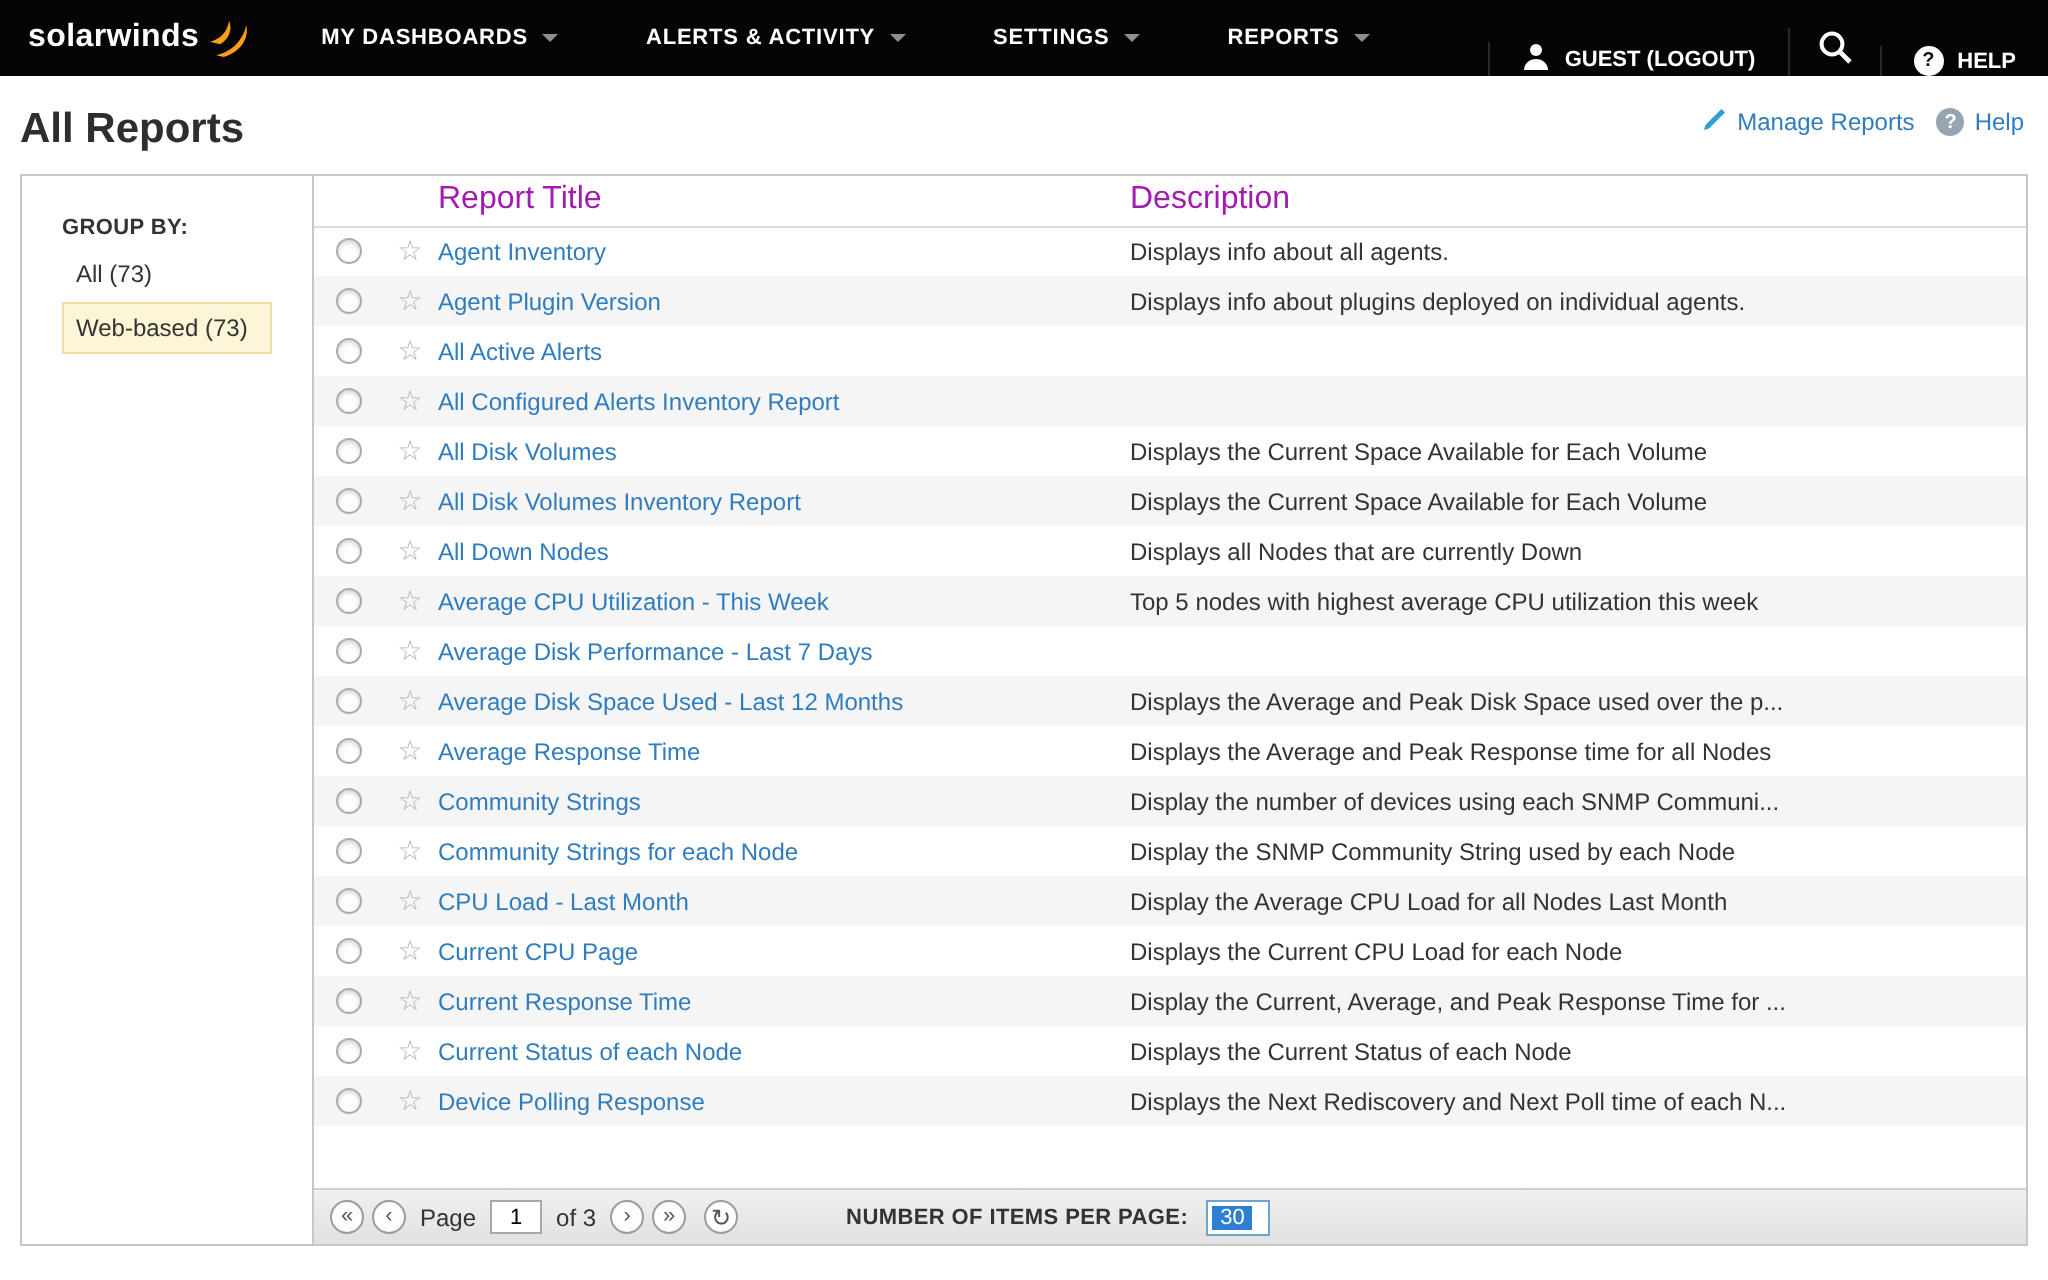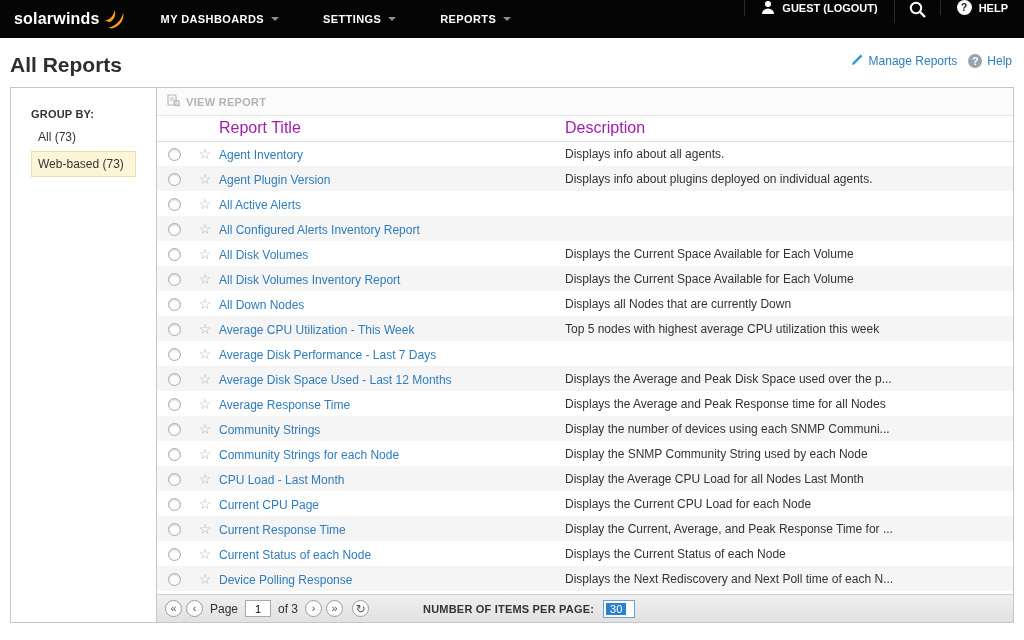--- a/index.html
+++ b/index.html
@@ -10,21 +10,21 @@
   .topnav { height:38px; background:#050505; display:flex; align-items:stretch; color:#fff; }
   .brand { display:flex; align-items:center; padding:0 12px 0 14px; cursor:pointer; }
   .brand-text { font-size:16px; font-weight:bold; letter-spacing:.2px; }
   .flame { margin-left:3px; display:flex; align-items:center; }
   .nav-items { display:flex; align-items:stretch; }
   .nav-item { display:flex; align-items:center; gap:7px; padding:0 22px; font-size:11px;
     font-weight:bold; letter-spacing:.4px; cursor:pointer; }
   .caret { width:0; height:0; border-left:4px solid transparent; border-right:4px solid transparent;
     border-top:4px solid #8f8f8f; display:inline-block; }
   .caret.white { border-top-color:#fff; }
-  .nav-right { margin-left:auto; display:flex; align-items:flex-start; }
+  .nav-right { margin-left:auto; display:flex; align-items:flex-end; }
   .nav-user, .nav-help { display:flex; align-items:center; gap:7px; padding:0 16px;
     border-left:1px solid #2b2b2b; font-size:11px; font-weight:bold; cursor:pointer; }
   .nav-search { width:46px; display:flex; align-items:center; justify-content:center;
     border-left:1px solid #2b2b2b; cursor:pointer; }
   .help-badge { width:15px; height:15px; border-radius:50%; background:#fff; color:#111;
     font-size:10px; font-weight:bold; display:flex; align-items:center; justify-content:center; }
 
   
   .page-header { display:flex; align-items:flex-start; justify-content:space-between;
     padding:15px 12px 10px 10px; }
@@ -97,20 +97,24 @@
         <path d="M5.5 20.5 C14 18.5 20 12.5 22 4 C23.5 11.5 19 18.5 9.5 21.5 Z" fill="#f99d1c"></path>
       </svg>
     </span>
   </div>
   <nav class="nav-items">
     <div class="nav-item">
       <span>MY DASHBOARDS</span>
       <span class="caret"></span>
     </div>
     <div class="nav-item">
+      <span>ALERTS &amp; ACTIVITY</span>
+      <span class="caret"></span>
+    </div>
+    <div class="nav-item">
       <span>SETTINGS</span>
       <span class="caret"></span>
     </div>
     <div class="nav-item">
       <span>REPORTS</span>
       <span class="caret"></span>
     </div>
   </nav>
   <div class="nav-right">
     <div class="nav-user">
@@ -159,32 +163,20 @@
         <li class="side-item">
     <span>All (73)</span>
   </li>
         <li class="side-item selected">
     <span>Web-based (73)</span>
   </li>
       </ul>
   </aside>
 
   <main class="main-panel">
-    <div class="toolbar">
-      <span>
-        <svg width="13" height="13" viewBox="0 0 13 13">
-          <rect x="1" y="1" width="8" height="10" rx="1" fill="none" stroke="#b8b8b8" stroke-width="1.2"></rect>
-          <line x1="3" y1="4" x2="7" y2="4" stroke="#b8b8b8" stroke-width="1"></line>
-          <line x1="3" y1="6" x2="7" y2="6" stroke="#b8b8b8" stroke-width="1"></line>
-          <circle cx="9.5" cy="9" r="2.6" fill="none" stroke="#b8b8b8" stroke-width="1.2"></circle>
-          <line x1="11.3" y1="10.8" x2="12.8" y2="12.3" stroke="#b8b8b8" stroke-width="1.3"></line>
-        </svg>
-      </span>
-      <span class="vr-label">VIEW REPORT</span>
-    </div>
 
     <div class="table-area">
       <table>
         <colgroup>
             <col class="c-radio">
             <col class="c-star">
             <col class="c-title">
             <col class="c-desc">
           </colgroup>
         <thead>

